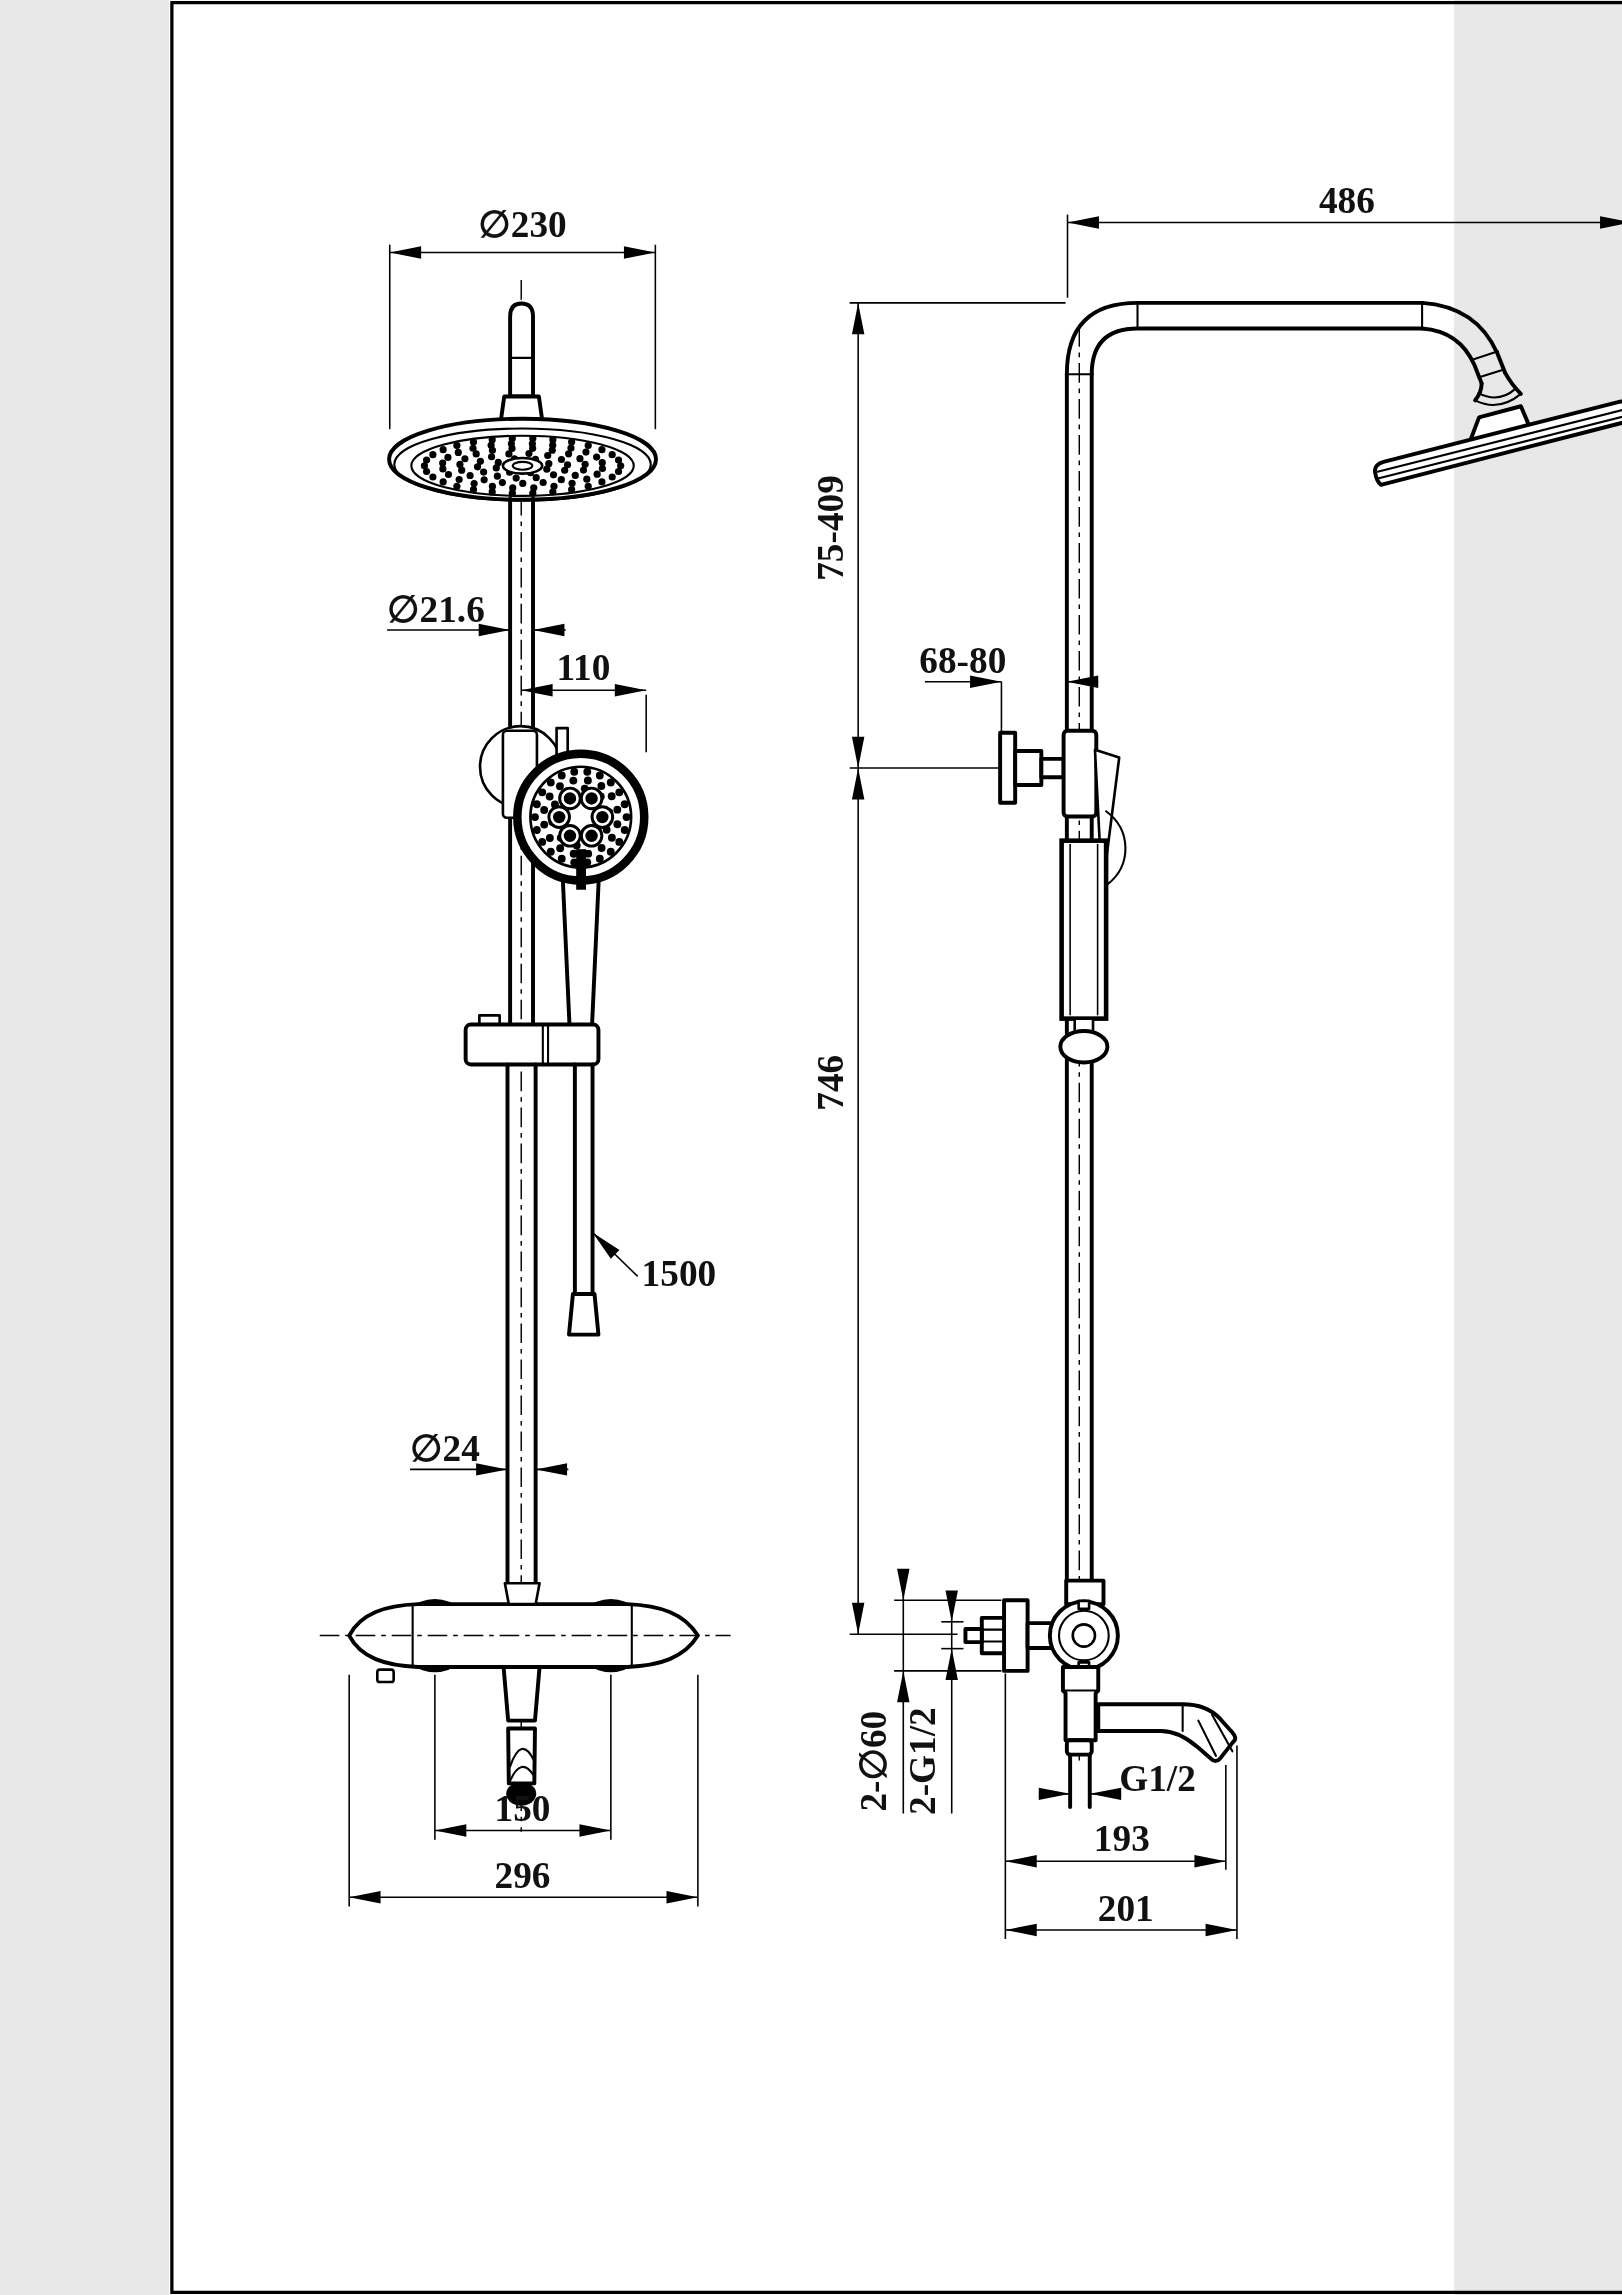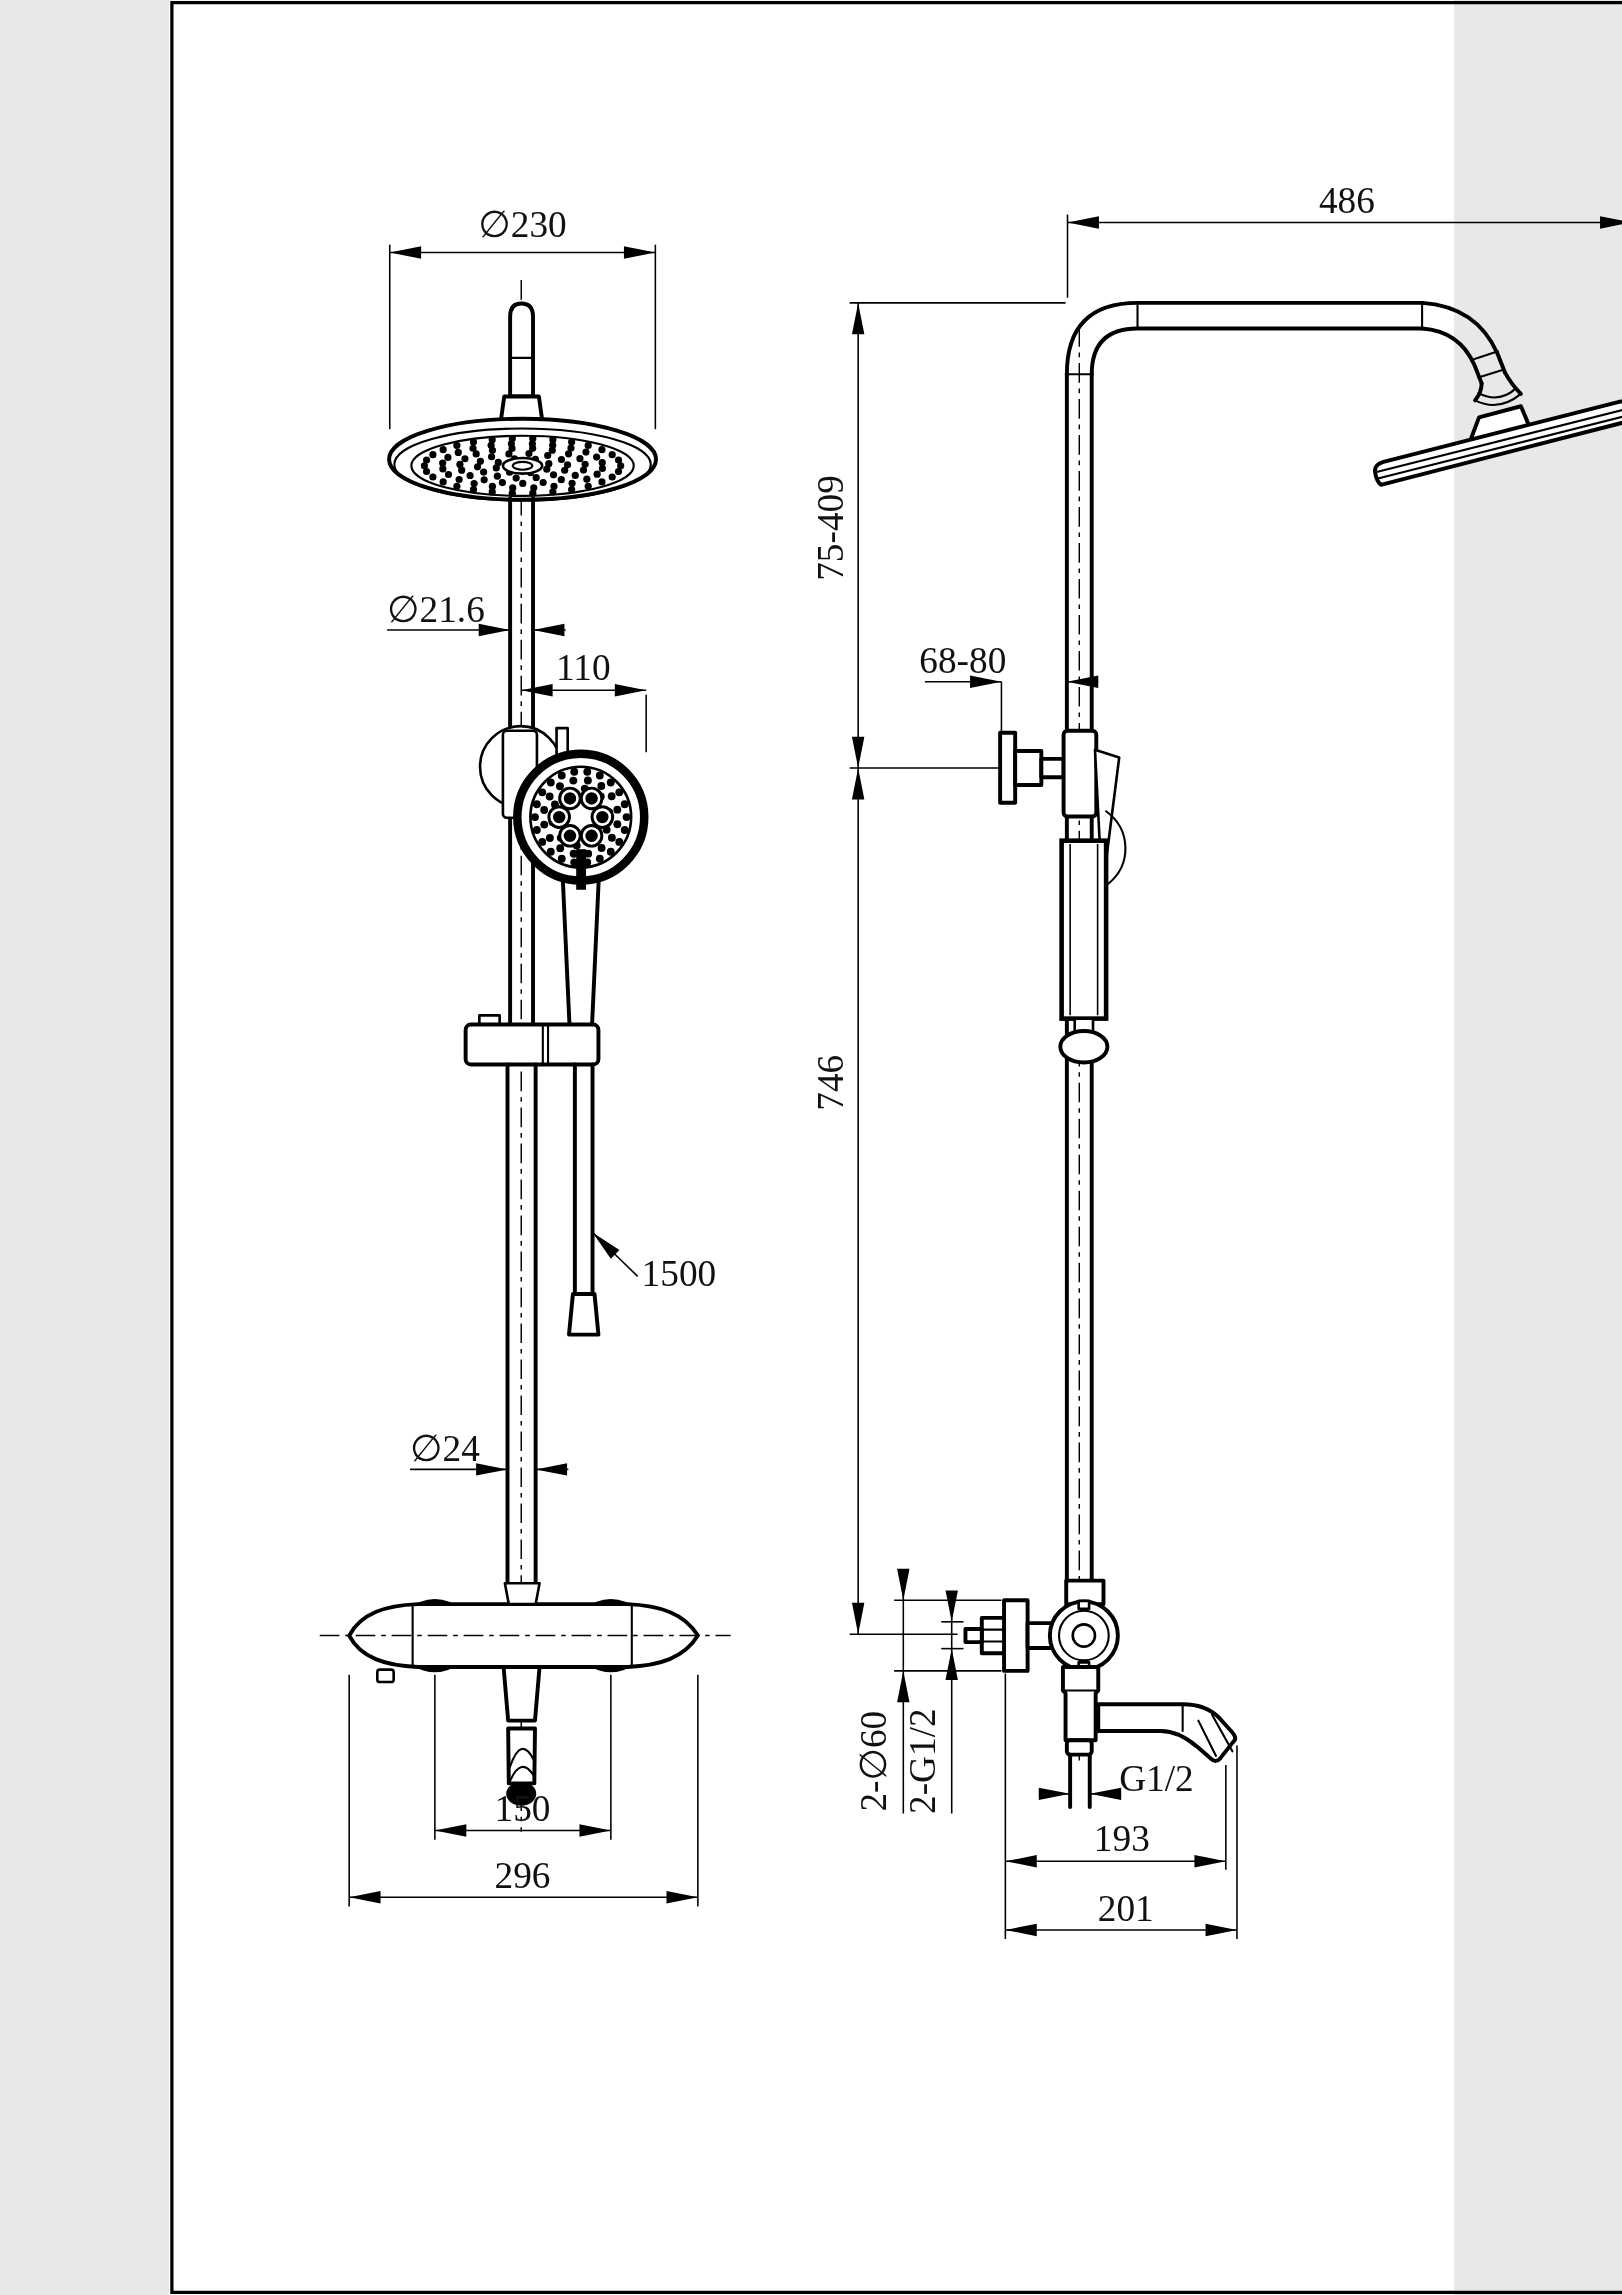--- a/index.html
+++ b/index.html
@@ -1,16 +1,16 @@
 <!DOCTYPE html>
 <html style="font-size:10.5px"><head>
 <meta charset="utf-8">
 <style>
   html,body{margin:0;padding:0;background:#e8e8e8;}
-  #page{width:1285px;height:2295px;background:#fff;position:relative;margin:0 auto;}
+  #page{width:1285px;height:2295px;background:#fff;position:relative;margin:0 auto;font-weight:bold;}
   svg{display:block}
   .o6{stroke:#000;stroke-width:6;fill:#fff;stroke-linejoin:round;stroke-linecap:round}
   .o6n{stroke:#000;stroke-width:6;fill:none;stroke-linejoin:round;stroke-linecap:round}
   .o4{stroke:#000;stroke-width:4;fill:#fff;stroke-linejoin:round}
   .o3{stroke:#000;stroke-width:3.2;fill:none;stroke-linecap:round}
   .dim{stroke:#000;stroke-width:2.4;fill:none}
   .cl{stroke:#000;stroke-width:2.2;fill:none;stroke-dasharray:30 9 7 9}
   .blk{fill:#000;stroke:none}
   text.d{font-family:"Liberation Serif","DejaVu Serif",serif;font-size:57px;fill:#111}
 </style>

